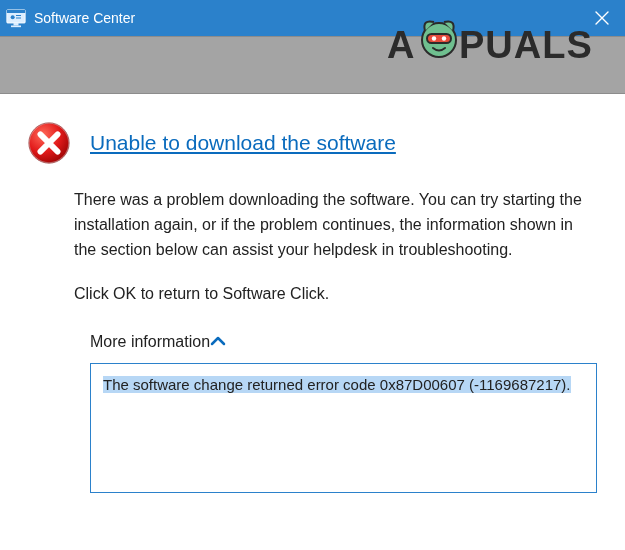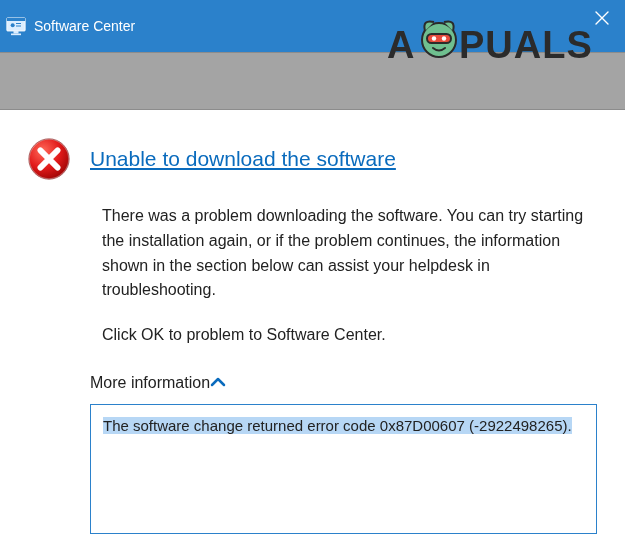--- a/index.html
+++ b/index.html
@@ -6,21 +6,21 @@
     body {
       font-family: "Segoe UI", Tahoma, sans-serif;
       background: #ffffff;
       width: 625px;
       height: 550px;
       position: relative;
       overflow: hidden;
     }
     .titlebar {
       background: #2b81cb;
-      height: 52px;
+      height: 36px;
       display: flex;
       align-items: center;
       color: #fff;
       position: relative;
     }
     .titlebar-icon {
       width: 20px;
       height: 20px;
       margin: 0 8px 0 6px;
       display: inline-block;
@@ -75,21 +75,21 @@
     }
 
     .heading {
       color: #0a6bbd;
       font-size: 21px;
       font-weight: 400;
       text-decoration: underline;
     }
 
     .body-text {
-      margin-left: 76px;
+      margin-left: 48px;
       color: #222;
       font-size: 16px;
       line-height: 1.55;
     }
     .body-text p { margin-bottom: 20px; }
 
     .more-info-row {
       margin-left: 64px;
       margin-top: 26px;
       display: flex;
@@ -174,29 +174,29 @@
         <circle cx="24" cy="24" r="21" fill="url(#rg)" stroke="#7a0505" stroke-width="1"></circle>
         <circle cx="24" cy="24" r="21" fill="none" stroke="#ffffff" stroke-width="2" opacity="0.35"></circle>
         <path d="M15 15 L33 33 M33 15 L15 33" stroke="#ffffff" stroke-width="6" stroke-linecap="round"></path>
       </svg>
     </span>
     <div class="heading">Unable to download the software</div>
   </div>
 
   <div class="body-text">
     <p>There was a problem downloading the software.  You can try starting the installation again, or if the problem continues, the information shown in the section below can assist your helpdesk in troubleshooting.</p>
-    <p>Click OK to problem to Software Center.</p>
+    <p>Click OK to return to Software Click.</p>
   </div>
 
   <div class="more-info-row">
     <span class="more-info-label">More information</span>
     <span class="chevron">
       <svg width="16" height="12" viewBox="0 0 16 12">
         <path d="M2 9 L8 3 L14 9" fill="none" stroke="#0a6bbd" stroke-width="2.5" stroke-linecap="round" stroke-linejoin="round"></path>
       </svg>
     </span>
   </div>
 
   <div class="details-box">
-    <span class="highlight">The software change returned error code 0x87D00607 (-2922498265).</span>
+    <span class="highlight">The software change returned error code 0x87D00607 (-1169687217).</span>
   </div>
 
 </div>
 
 </body></html>

